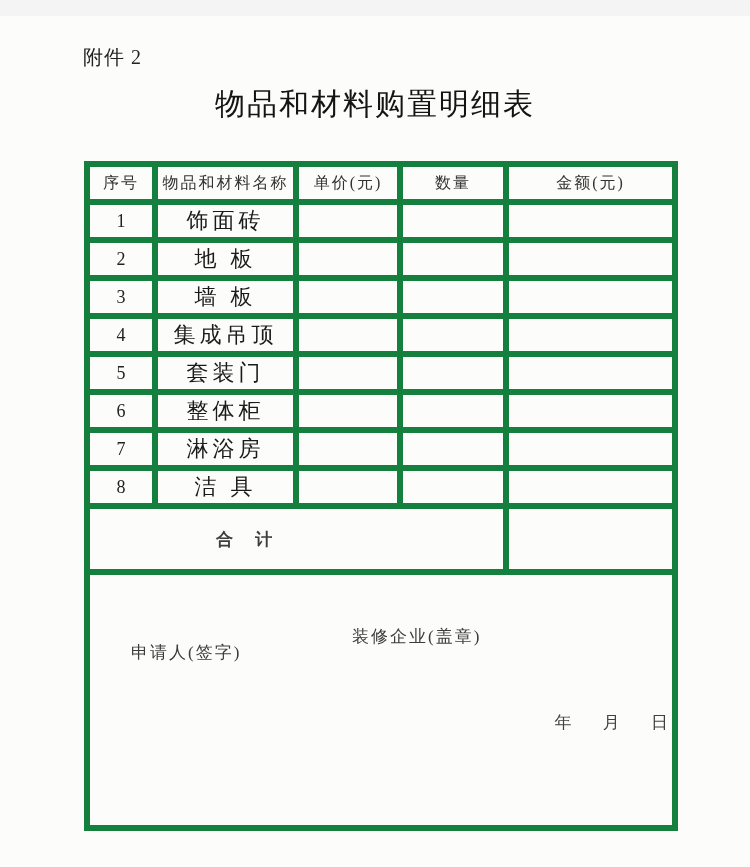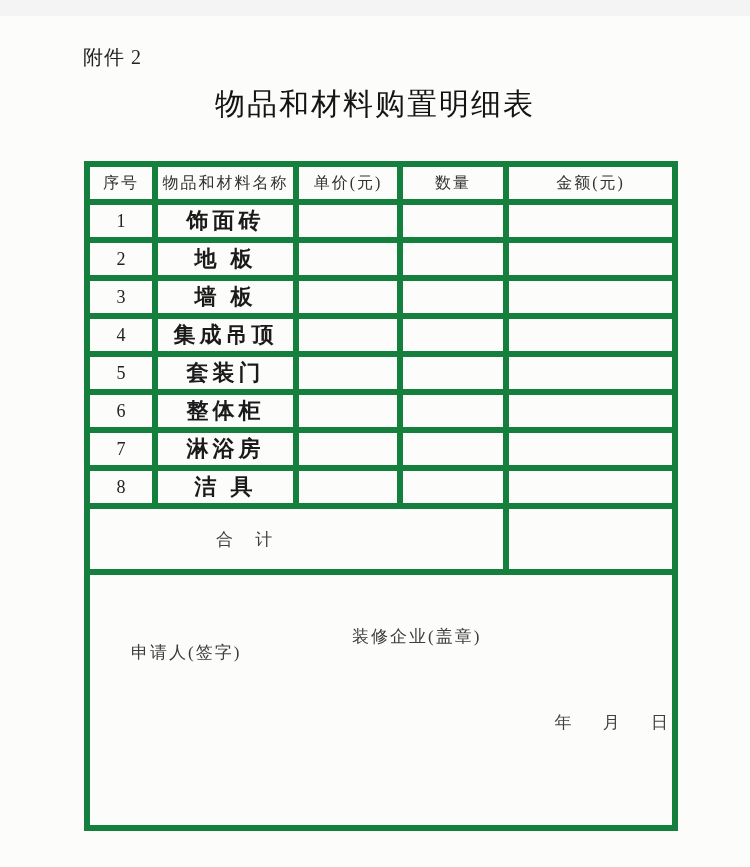--- a/index.html
+++ b/index.html
@@ -62,35 +62,36 @@
   }
   .form-table tr.data-row td {
     height: 38px;
   }
   td.num {
     font-size: 18px;
     color: #222222;
   }
   td.item {
     font-family: "Liberation Sans", "DejaVu Sans", sans-serif;
-    font-weight: bold;
+    font-weight: normal;
     font-size: 22px;
     letter-spacing: 4px;
     color: #1a1a1a;
     white-space: nowrap;
   }
   tr.total-row td {
     height: 66px;
   }
   td.total-label {
     text-align: left;
     padding-left: 126px;
     font-size: 17px;
     letter-spacing: 9px;
     color: #3d3d3d;
+    font-weight: bold;
   }
   tr.footer-row td {
     height: 218px;
   }
   .footer-box {
     position: relative;
     width: 100%;
     height: 250px;
   }
   .sig {

